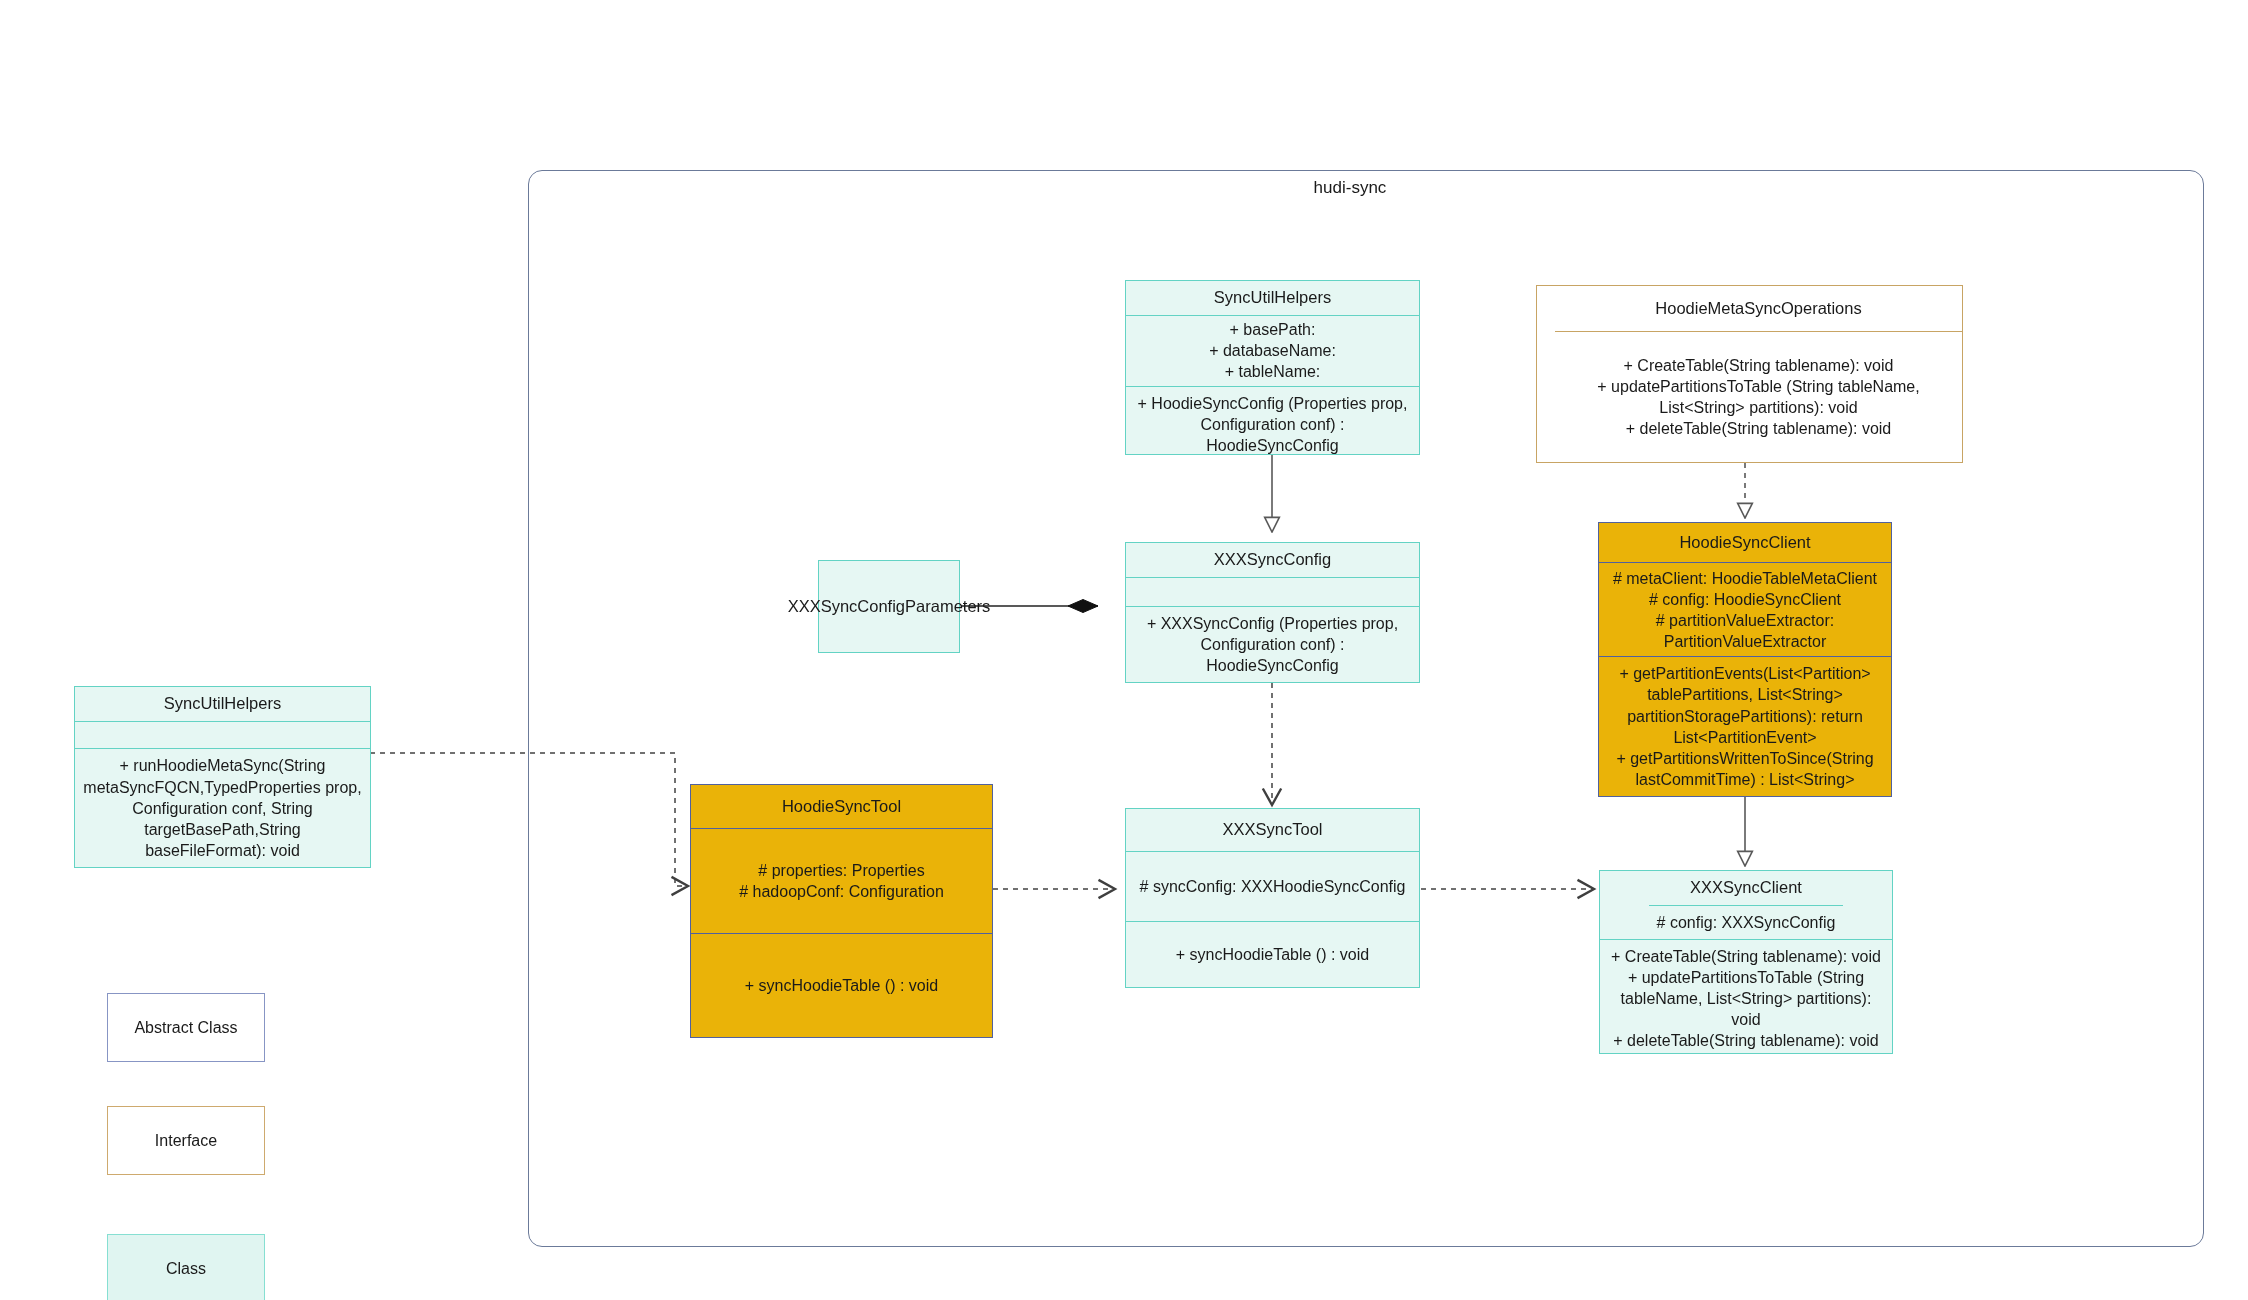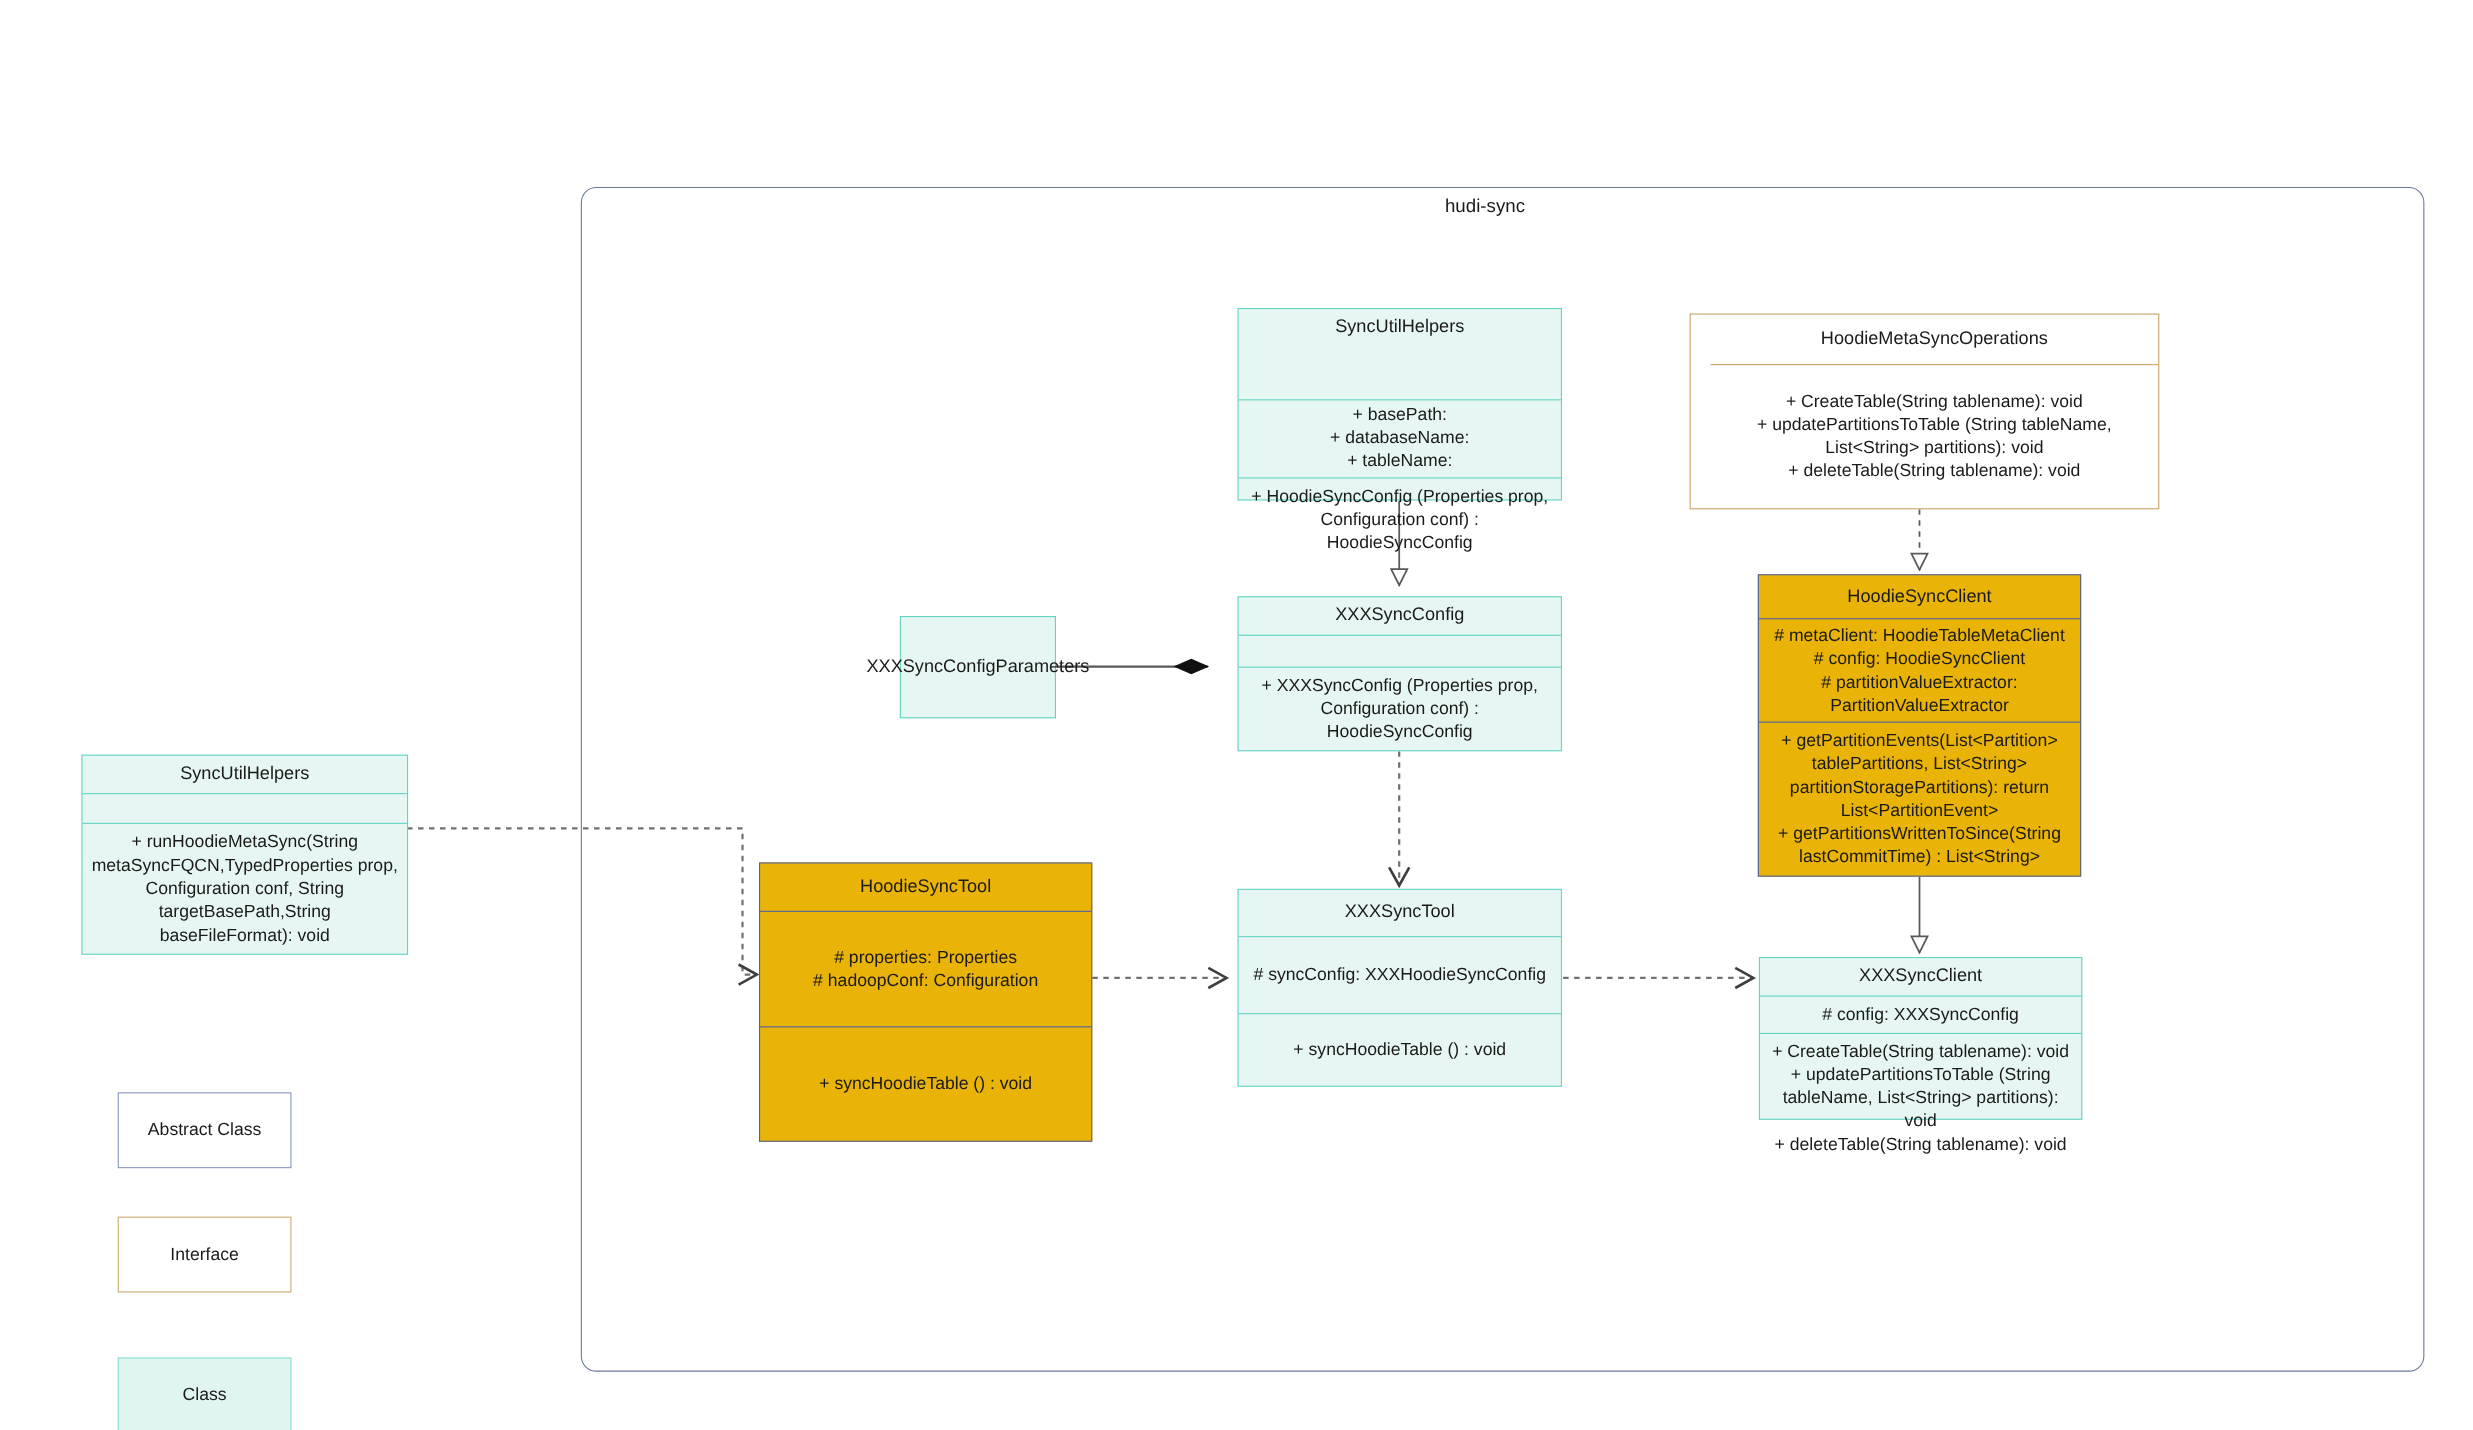--- a/index.html
+++ b/index.html
@@ -157,21 +157,21 @@
       <line x1="993" y1="889" x2="1115" y2="889" stroke="#707070" stroke-width="2" stroke-dasharray="5 5" marker-end="url(#openArrow)"></line>
     </g>
 
     <g>
       <line x1="1421" y1="889" x2="1594" y2="889" stroke="#707070" stroke-width="2" stroke-dasharray="5 5" marker-end="url(#openArrow)"></line>
     </g>
   </svg>
 
   <div class="uml t-class" style="left:1125px; top:280px; width:295px; height:175px;">
     <div class="row name-row" style="height:44px;">SyncUtilHelpers</div>
-    <div class="row" style="height:71px;margin-top:48px;">+    basePath:
+    <div class="row" style="height:71px;">+    basePath:
 +    databaseName:
 +    tableName:</div>
     <div class="row" style="flex:1 1 auto;">+    HoodieSyncConfig (Properties prop, Configuration conf) : HoodieSyncConfig</div>
   </div>
 
   <div class="uml t-interface" style="left:1536px; top:285px; width:427px; height:178px;padding-left:18px;">
     <div class="row name-row" style="height:45px;">HoodieMetaSyncOperations</div>
     <div class="row" style="flex:1 1 auto;">+    CreateTable(String tablename): void
 +    updatePartitionsToTable (String tableName, List&lt;String&gt; partitions): void
 +    deleteTable(String tablename): void</div>
@@ -208,21 +208,21 @@
 #   hadoopConf: Configuration</div>
     <div class="row" style="flex:1 1 auto;">+   syncHoodieTable () : void</div>
   </div>
 
   <div class="uml t-class" style="left:1125px; top:808px; width:295px; height:180px;">
     <div class="row name-row" style="height:42px;">XXXSyncTool</div>
     <div class="row" style="height:70px;">#   syncConfig: XXXHoodieSyncConfig</div>
     <div class="row" style="flex:1 1 auto;">+   syncHoodieTable () : void</div>
   </div>
 
-  <div class="uml t-class" style="left:1599px; top:870px; width:294px; height:148px;">
+  <div class="uml t-class" style="left:1599px; top:870px; width:294px; height:184px;align-items:center;">
     <div class="row name-row" style="height:40px;">XXXSyncClient</div>
     <div class="row" style="height:56px;">#    config: XXXSyncConfig</div>
     <div class="row" style="flex:1 1 auto;">+    CreateTable(String tablename): void
 +    updatePartitionsToTable (String tableName, List&lt;String&gt; partitions): void
 +    deleteTable(String tablename): void</div>
   </div>
 
   <div class="legend-box legend-abstract" style="left:107px; top:993px; width:158px; height:69px;">
     <span>Abstract Class</span>
   </div>

